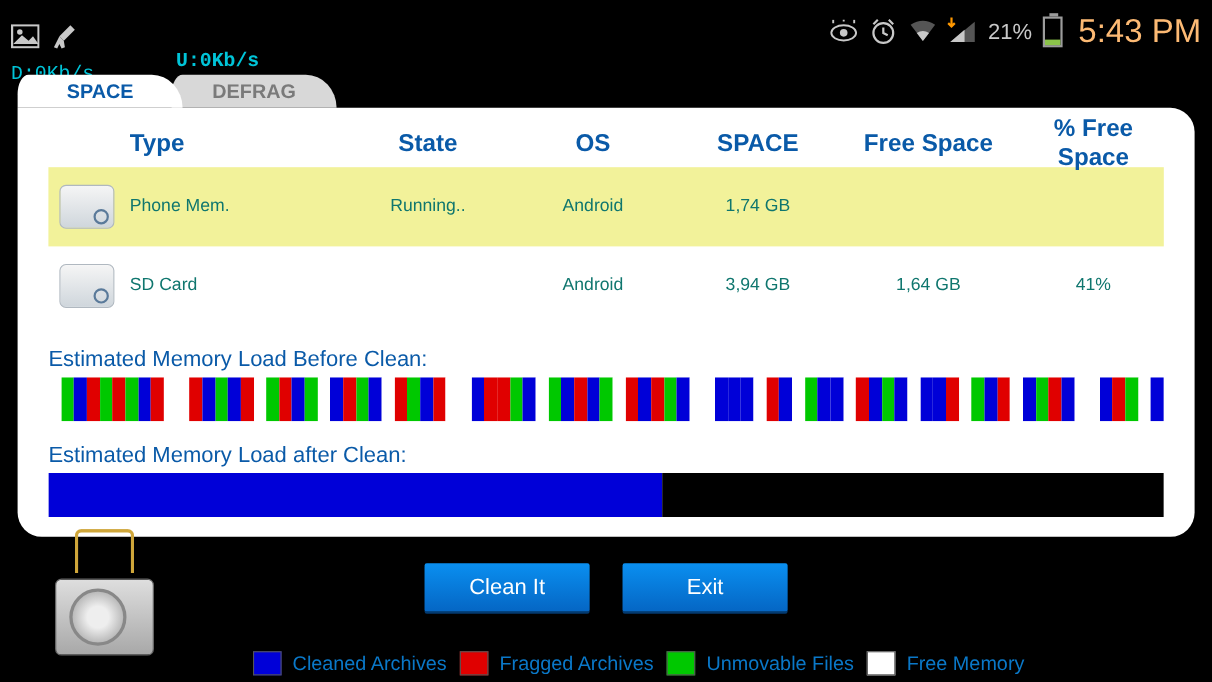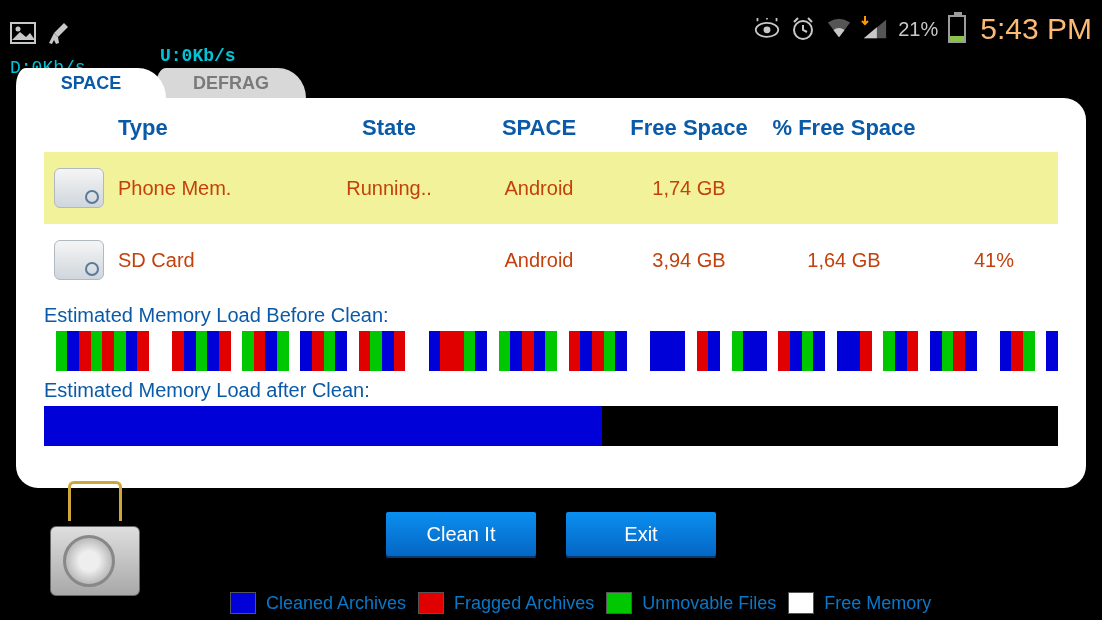--- a/index.html
+++ b/index.html
@@ -82,39 +82,39 @@
     width: 100%;
   }
   .row {
     display: grid;
     grid-template-columns: 70px 200px 150px 150px 150px 160px 140px;
     align-items: center;
     height: 58px;
   }
   .row.header { height: 48px;}
   .row.header .cell { color:#0a5aa8; font-weight:bold; font-size:22px;}
-  .row.data .cell { color:#c2410c; font-size:20px;}
+  .row.data .cell { color:#0f766e; font-size:16px;}
   .row.selected { background:#f2f29a;}
   .cell { text-align:center; }
   .cell.type { text-align:left; padding-left:4px;}
   .drive-icon {
     width:50px; height:40px;
     background: linear-gradient(#f5f5f5,#cfd6dc);
     border:1px solid #b0b8c0;
     border-radius:6px;
     margin: 0 auto;
     position:relative;
   }
   .drive-icon::after{
     content:""; position:absolute; bottom:3px; right:4px; width:10px;height:10px;
     border:2px solid #5a7a9a; border-radius:50%;
   }
 
   
-  .mem-label { color:#0a5aa8; font-size:20px; margin-top:8px; margin-bottom:4px;}
+  .mem-label { color:#0a5aa8; font-size:20px; margin-top:20px; margin-bottom:4px;}
   .mem-bar {
     width:100%; height:40px; background:#fff; display:flex; gap:0; overflow:hidden;
   }
   .seg { height:100%; }
 
   .mem-bar.after .seg.fill{ width:55%; background:#0000d8;}
   .mem-bar.after .seg.rest{ width:45%; background:#000;}
 
   
   .bottom {
@@ -223,20 +223,21 @@
   <div class="tab inactive">DEFRAG</div>
   <div class="tab active">SPACE</div>
 </div>
 
 <div class="panel">
   <div class="grid">
     <div class="row header">
       <div class="cell"></div>
       <div class="cell type">Type</div>
       <div class="cell">State</div>
+      <div class="cell">OS</div>
       <div class="cell">SPACE</div>
       <div class="cell">Free Space</div>
       <div class="cell">% Free Space</div>
     </div>
 
     <div class="row data selected" style="height:72px;">
       <div class="cell">
           <div class="drive-icon"></div>
         </div>
       <div class="cell type">Phone Mem.</div>

